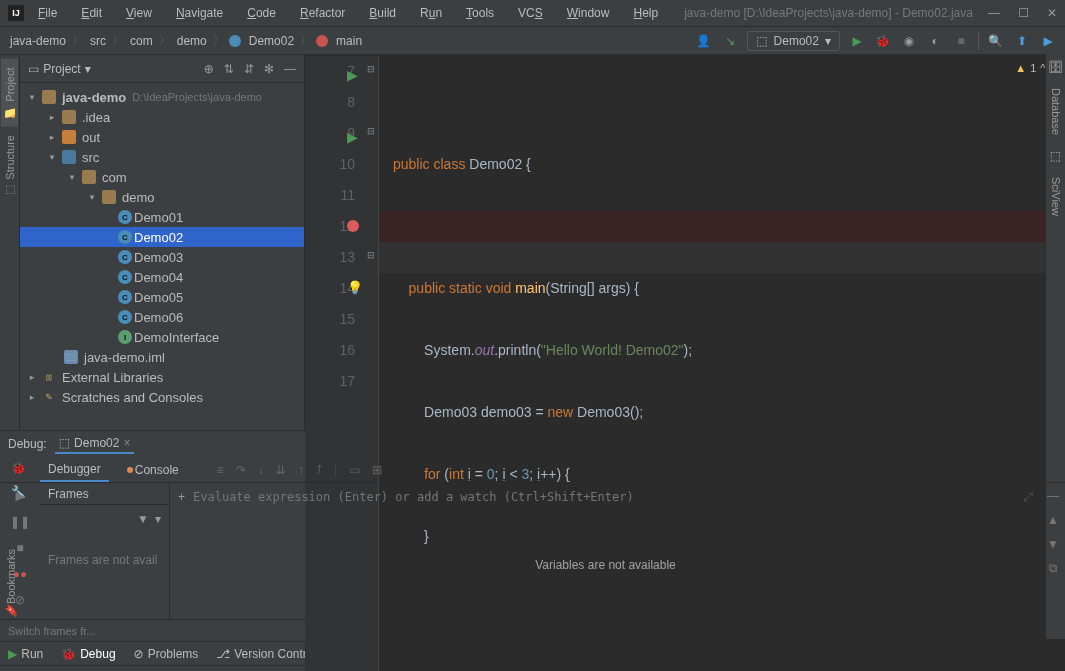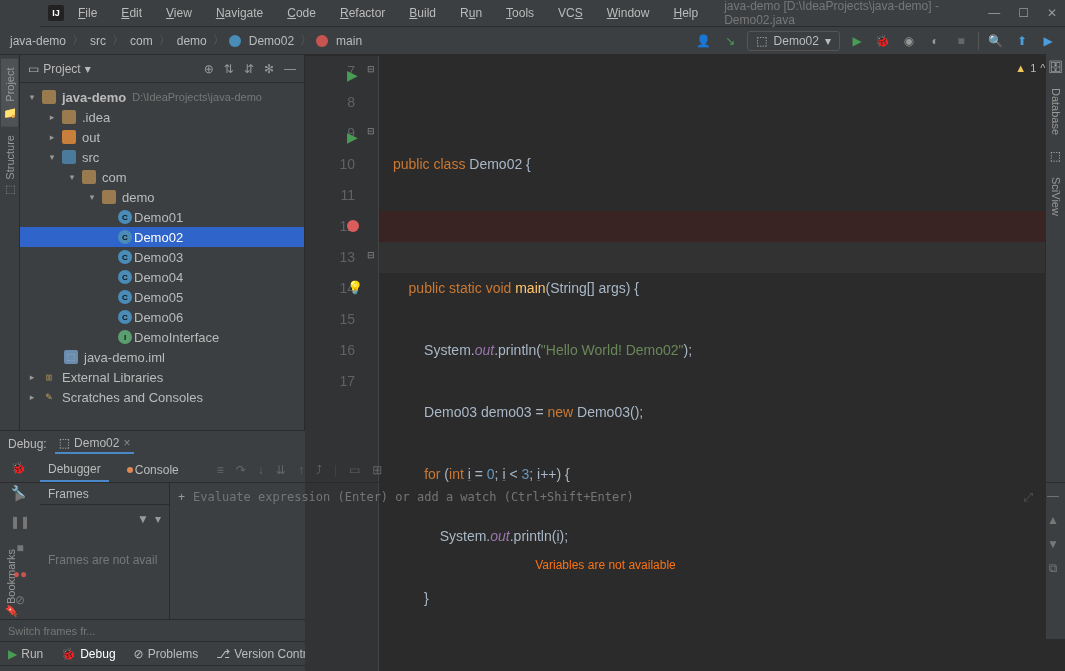--- a/index.html
+++ b/index.html
@@ -1,17 +1,17 @@
 <!DOCTYPE html>
 <html><head>
 <meta charset="utf-8">
 <style>
 * { margin:0; padding:0; box-sizing:border-box; font-family:"Segoe UI",Arial,sans-serif; }
 body { background:#3c3f41; color:#bbbbbb; font-size:12px; overflow:hidden; width:1065px; height:671px; position:relative; }
-.titlebar { height:26px; display:flex; align-items:center; padding:13px 8px; background:#3c3f41; border-bottom:1px solid #2b2b2b;margin-left:40px; }
+.titlebar { height:26px; display:flex; align-items:center; padding:13px 8px; background:#3c3f41; border-bottom:1px solid #2b2b2b; }
 .titlebar .logo { width:16px; height:16px; background:#222; border-radius:2px; margin-right:8px; display:flex; align-items:center; justify-content:center; color:#fff; font-size:9px; font-weight:bold; }
 .menu { display:flex; gap:12px; }
 .menu span { padding:2px 6px; cursor:pointer; }
 .menu span u { text-decoration:underline; }
 .title { flex:1; text-align:left; color:#777; margin-left:20px; }
 .winctrl { display:flex; gap:18px; color:#999; }
 .winctrl span { cursor:pointer; }
 
 .navbar { height:28px; display:flex; align-items:center; padding:0 8px; background:#3c3f41; border-bottom:1px solid #2b2b2b; }
 .breadcrumb { display:flex; align-items:center; gap:4px; font-size:12px; }
@@ -90,21 +90,21 @@
 .debug-body { display:flex; height:136px; position:relative; }
 .db-left { width:40px; display:flex; flex-direction:column; align-items:center; gap:12px; padding-top:6px; color:#777; }
 .db-frames { width:130px; border-right:1px solid #2b2b2b; display:flex; flex-direction:column; }
 .db-frames-head { height:22px; padding:0 8px; display:flex; align-items:center; border-bottom:1px solid #2b2b2b; }
 .db-frames-filter { height:28px; display:flex; align-items:center; justify-content:flex-end; padding:0 8px; gap:6px; color:#999; }
 .db-frames-msg { padding:20px 8px; color:#777; font-size:12px; }
 .db-vars { flex:1; display:flex; flex-direction:column; }
 .db-vars-head { height:22px; padding:0 8px; border-bottom:1px solid #2b2b2b; display:flex; align-items:center; }
 .db-vars-input { height:28px; display:flex; align-items:center; padding:0 8px; gap:8px; color:#999; }
 .db-vars-input input { flex:1; background:transparent; border:none; color:#888; font-family:monospace; font-size:12px; outline:none; }
-.db-vars-msg { flex:1; display:flex; align-items:center; justify-content:center; color:#f97316; }
+.db-vars-msg { flex:1; display:flex; align-items:center; justify-content:center; color:#a3a3a3; }
 .db-right { width:24px; display:flex; flex-direction:column; align-items:center; gap:10px; padding-top:6px; color:#777; }
 .switch-msg { height:22px; padding:0 8px; color:#777; font-size:11px; border-top:1px solid #2b2b2b; display:flex; align-items:center; }
 
 .bottom-tabs { height:24px; display:flex; align-items:center; padding:0 8px; gap:18px; border-top:1px solid #2b2b2b; background:#3c3f41; }
 .bt-item { display:flex; align-items:center; gap:4px; cursor:pointer; font-size:12px; }
 .bt-item.active { color:#fff; }
 .bt-right { margin-left:auto; }
 
 .statusbar { height:22px; display:flex; align-items:center; padding:0 8px; background:#3c3f41; border-top:1px solid #2b2b2b; font-size:11px; color:#999; }
 .statusbar .sb-right { margin-left:auto; display:flex; gap:14px; }
@@ -340,21 +340,20 @@
       </div>
       <div class="code">
         <div class="bp-line" style="top:155px"></div>
         <div class="cur-line" style="top:186px"></div>
 <div><span class="kw">public</span> <span class="kw">class</span> <span class="cls">Demo02</span> {</div>
 <div> </div>
 <div>    <span class="kw">public</span> <span class="kw">static</span> <span class="kw">void</span> <span class="mtd">main</span>(String[] args) {</div>
 <div>        System.<span class="fld">out</span>.println(<span class="str">"Hello World! Demo02"</span>);</div>
 <div>        Demo03 demo03 = <span class="kw">new</span> Demo03();</div>
 <div>        <span class="kw">for</span> (<span class="kw">int</span> <span class="und">i</span> = <span class="num">0</span>; <span class="und">i</span> &lt; <span class="num">3</span>; <span class="und">i</span>++) {</div>
-<div>            System.<span class="fld">out</span>.println(<span class="und">i</span>);</div>
 <div>        }</div>
 
 
       </div>
       <div class="insp">
         <span class="warn-tri">▲</span>
         <span>1</span>
         <span>^</span>
         <span>v</span>
       </div>

